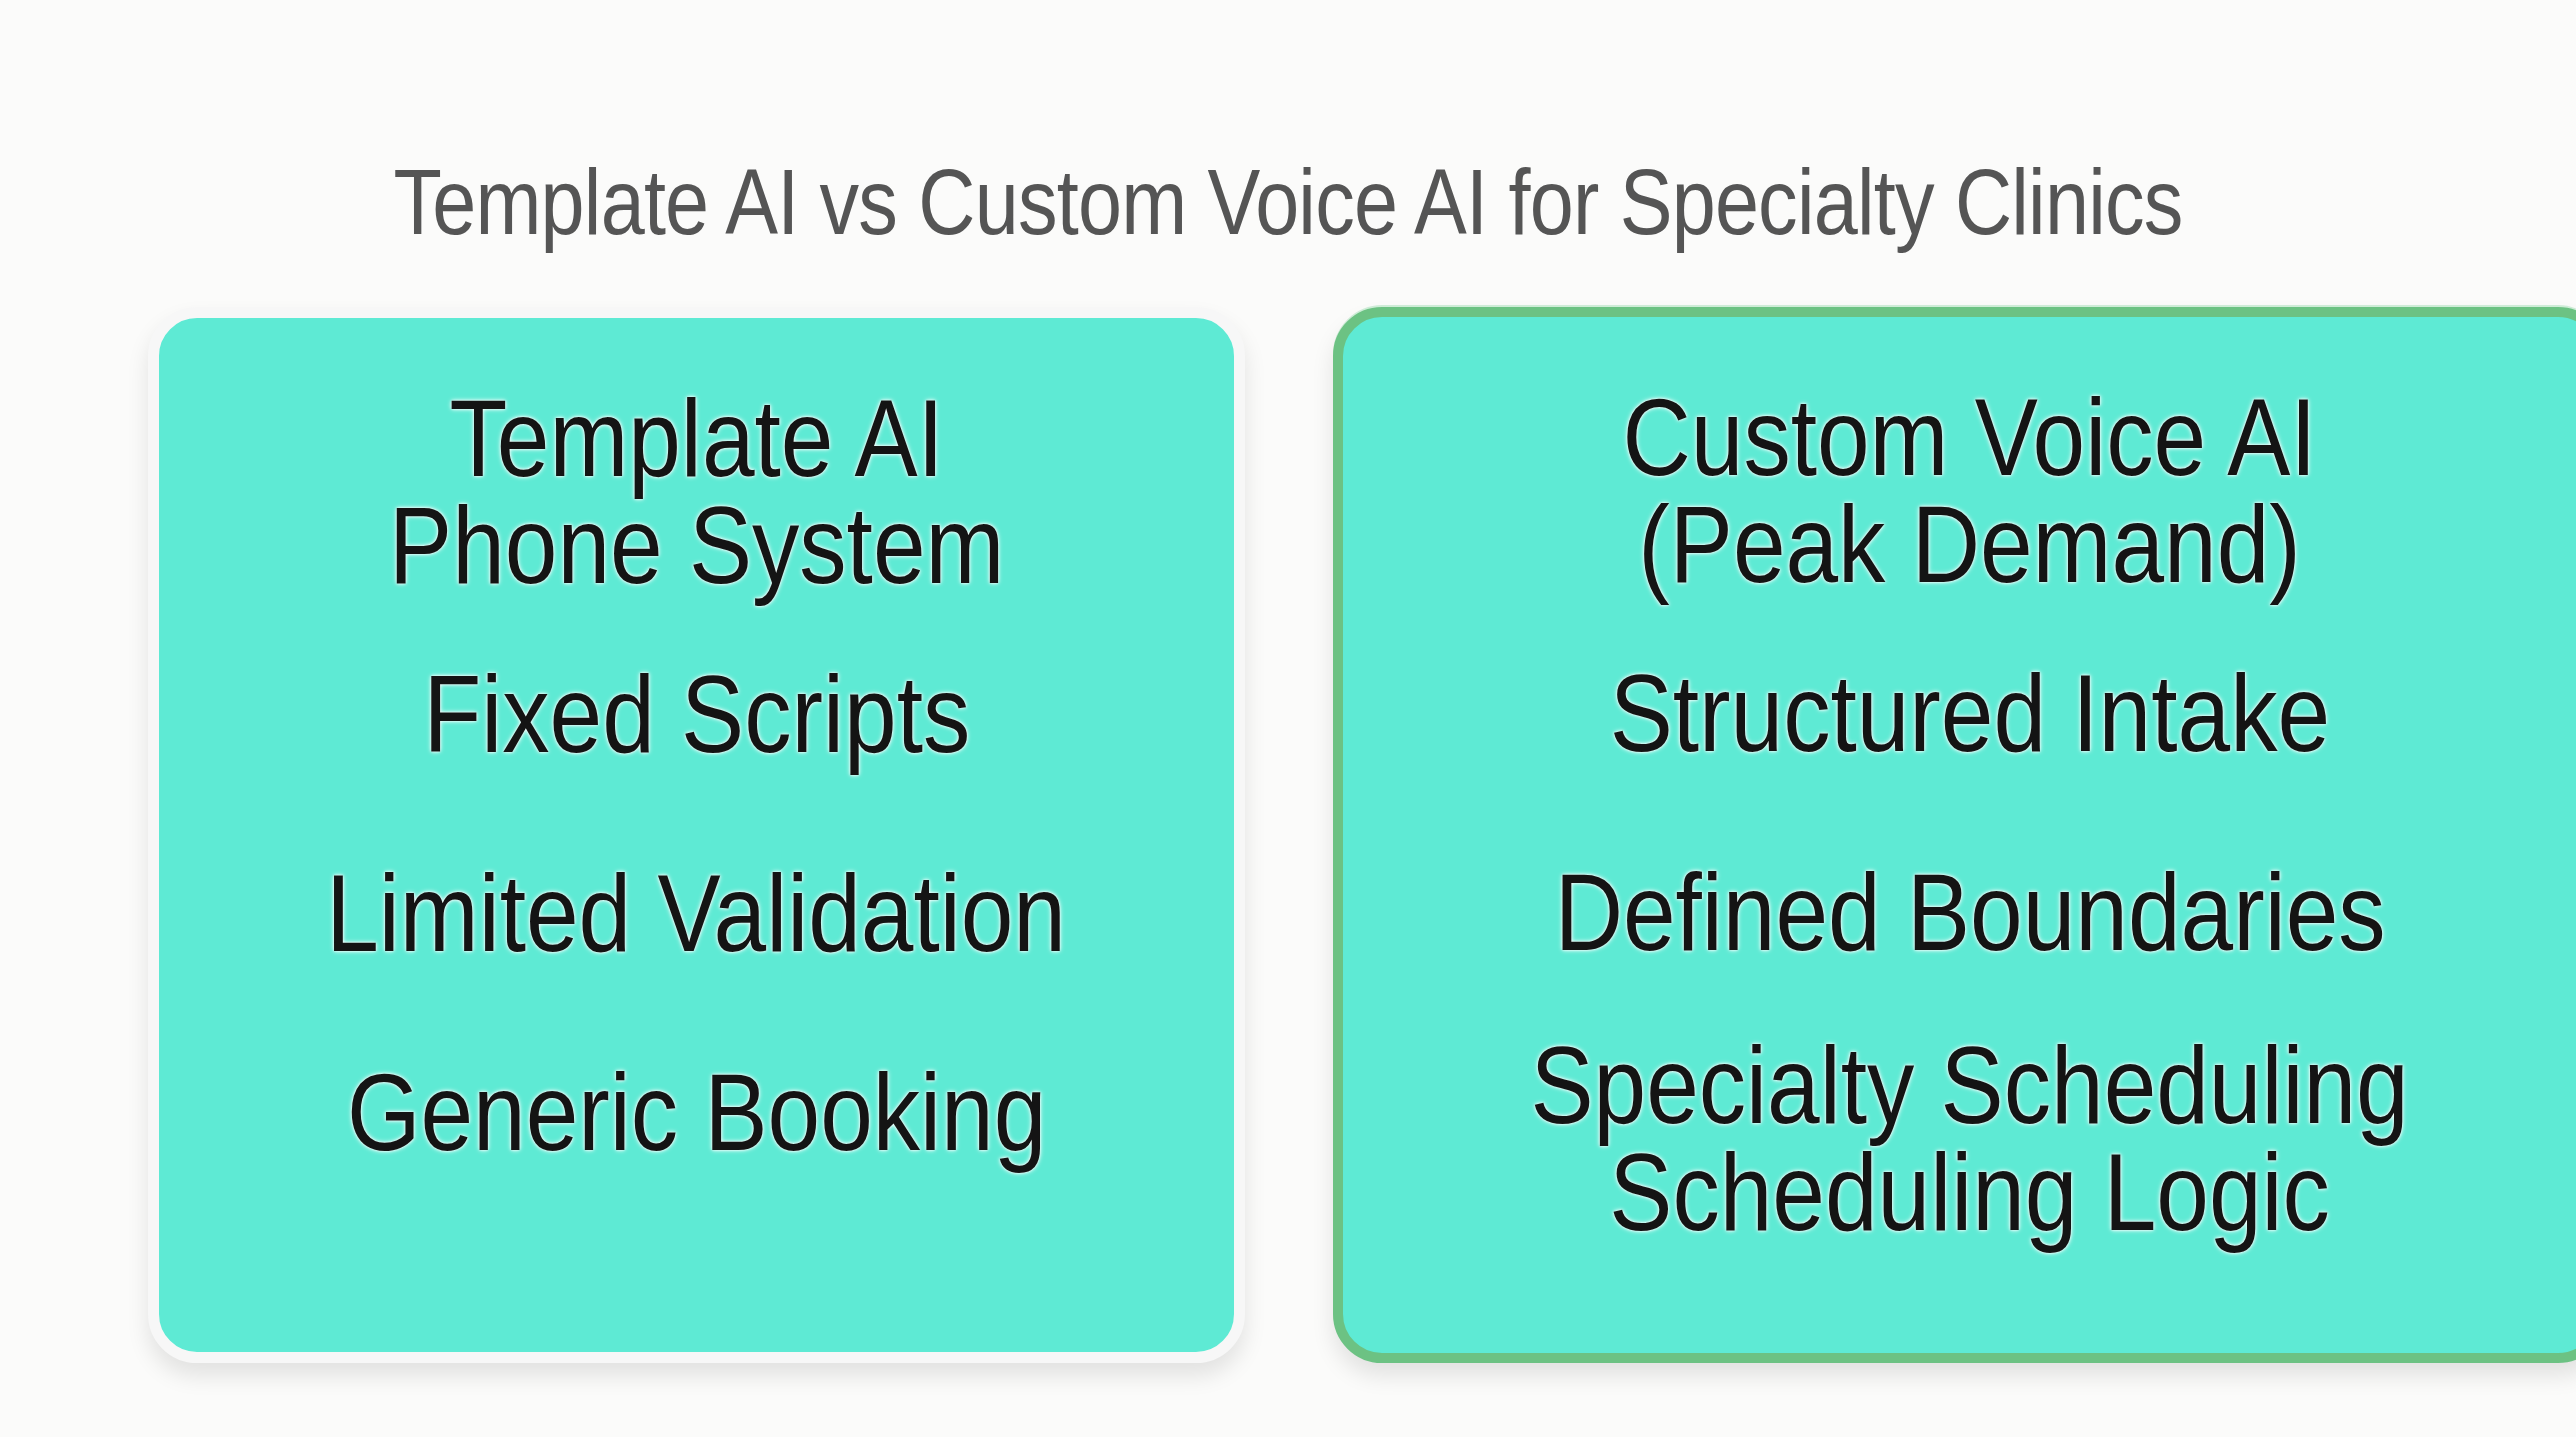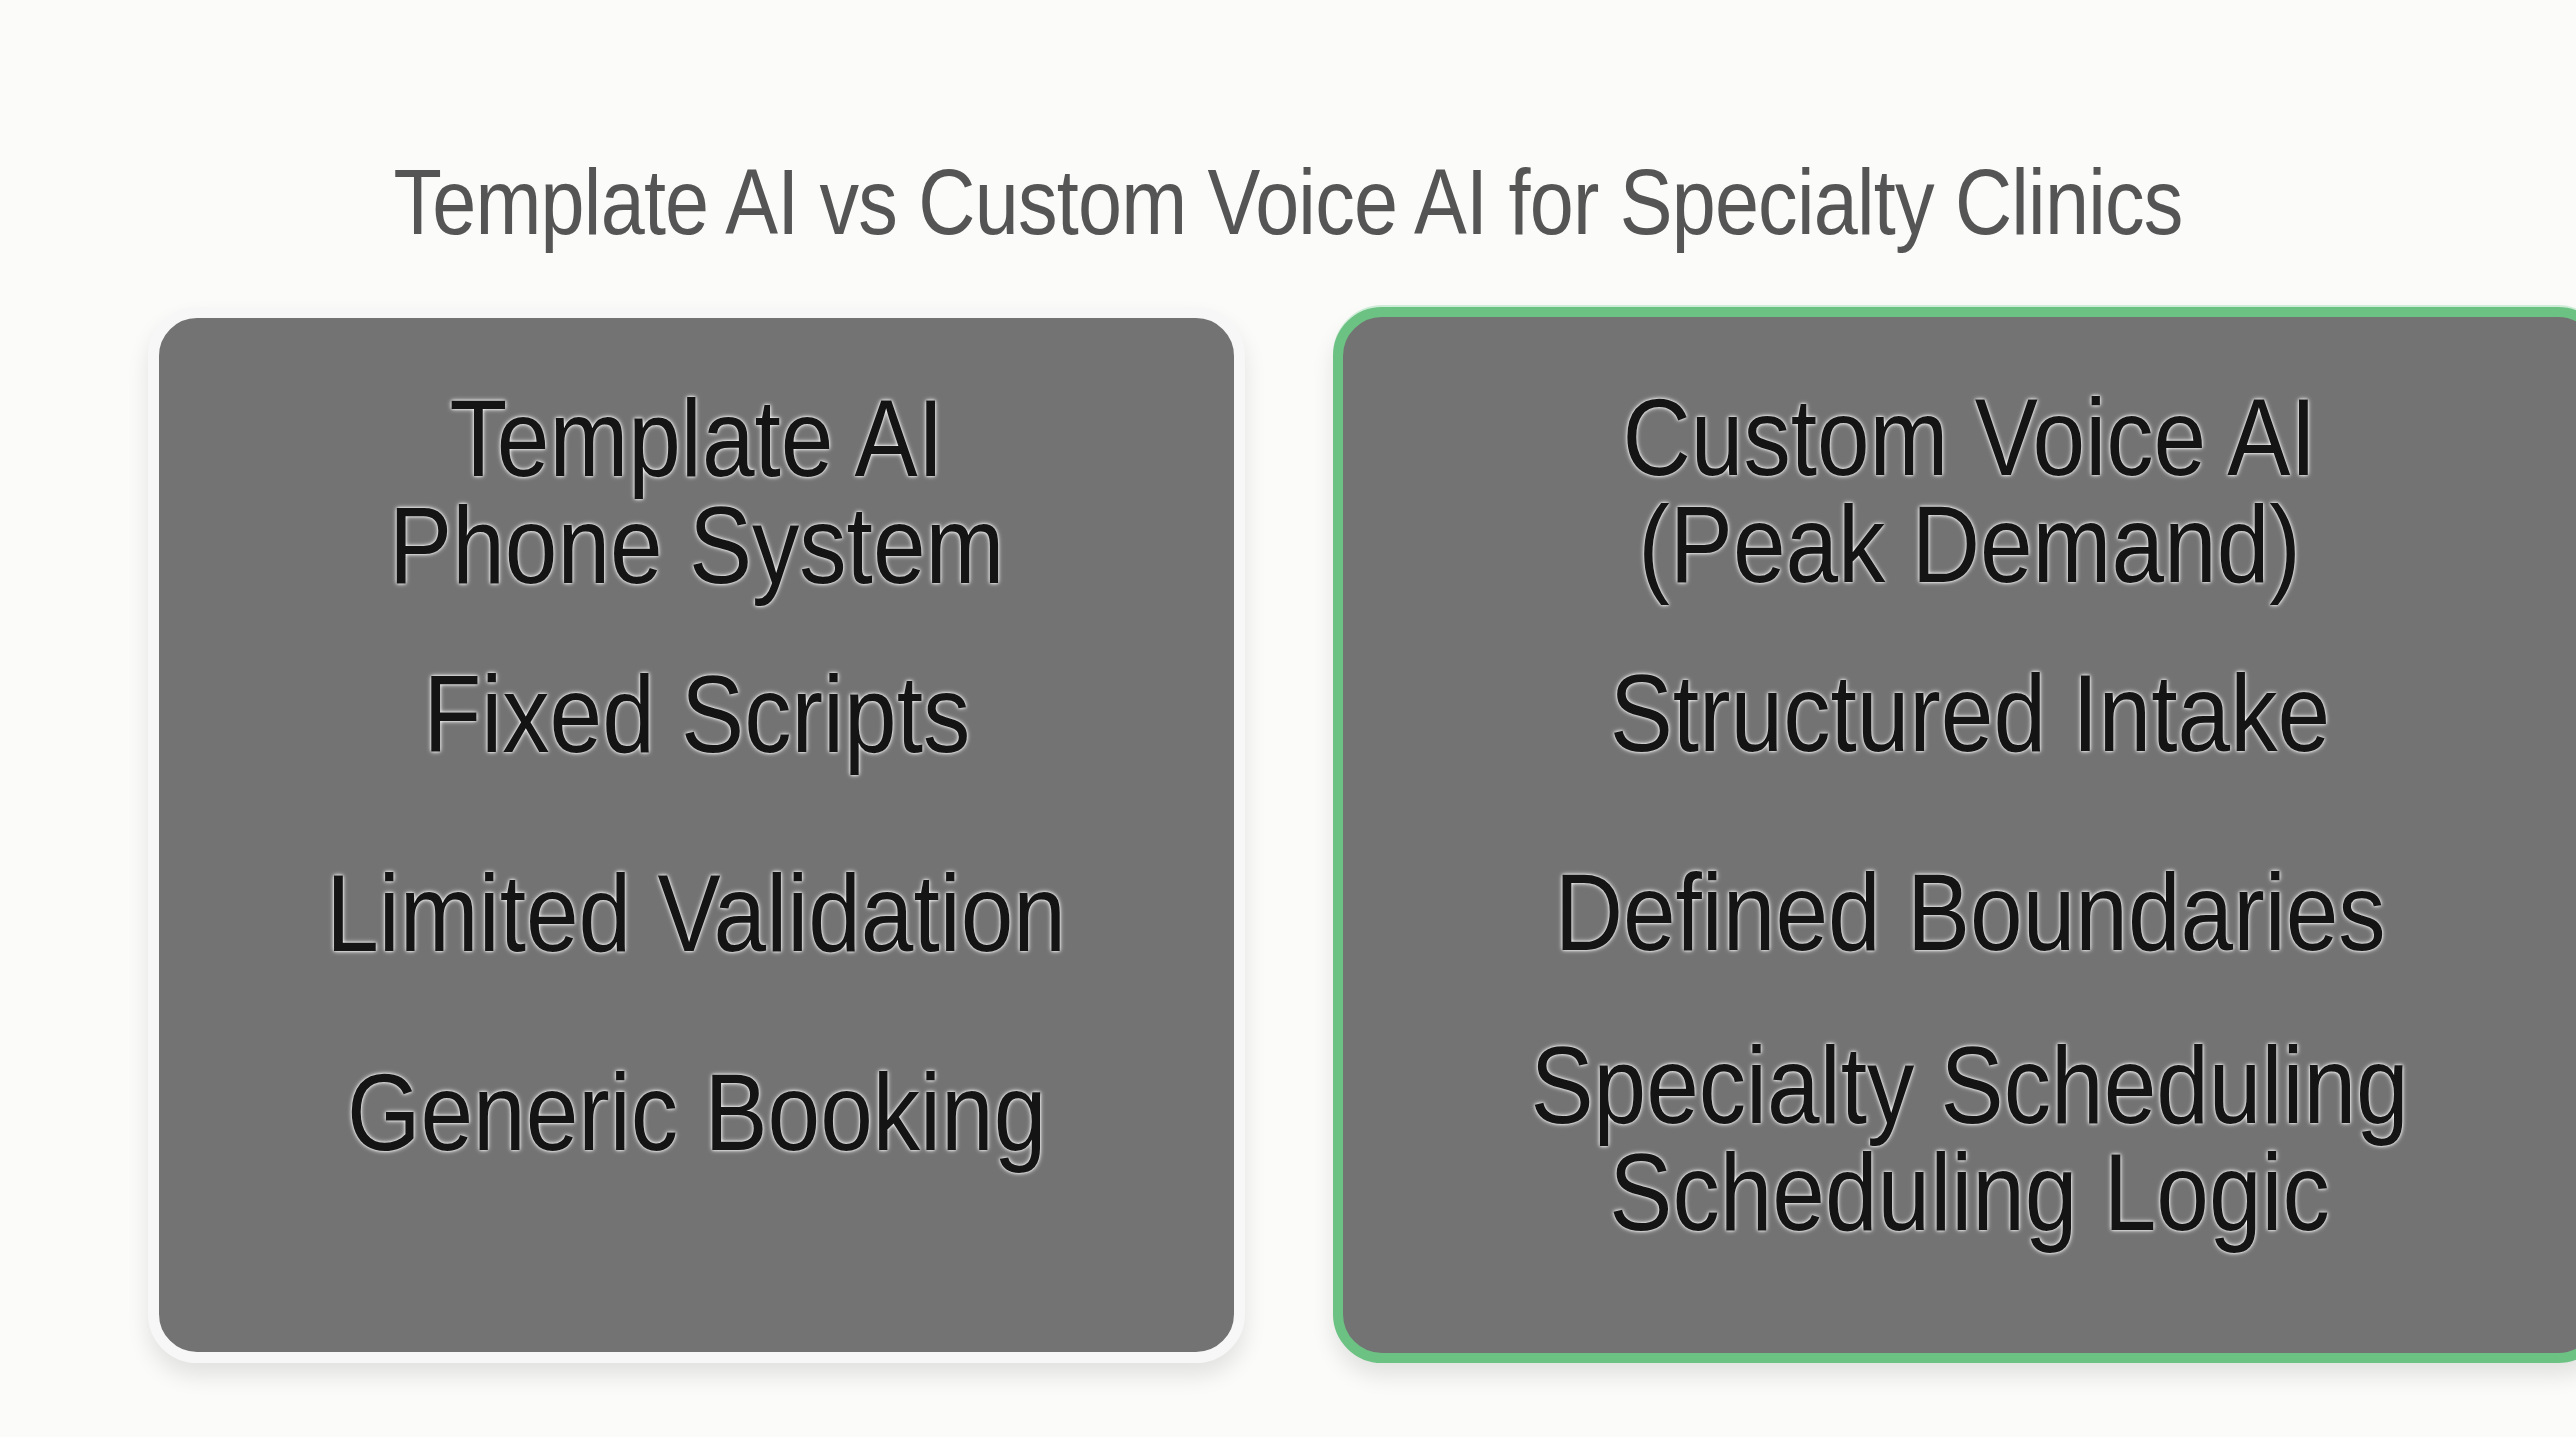--- a/index.html
+++ b/index.html
@@ -13,21 +13,21 @@
     position: absolute; left: 0; top: 150px; width: 2576px;
     text-align: center;
     font-size: 92px; color: #555555;
     transform: scaleX(0.86); transform-origin: center;
     letter-spacing: -0.9px;
   }
   .card {
     position: absolute; top: 307px; height: 1056px;
     box-sizing: border-box;
     border-radius: 49px;
-    background: #737373;
+    background: #5eead4;
     display: flex; flex-direction: column; align-items: center;
     padding-top: 66px;
     box-shadow: 0 13px 22.5px rgba(0,0,0,0.10);
   }
   .card.left { left: 148px; width: 1097px; border: 11.2px solid #f7f7f7; }
   .card.right { left: 1333px; width: 1274px; border: 10.3px solid #6cc283;
     box-shadow: 0 13px 22.5px rgba(0,0,0,0.10), 0 -1.9px 0 rgba(180,230,195,0.6); }
   .item {
     text-align: center; color: #141414;
     font-size: 110px; line-height: 107px;

